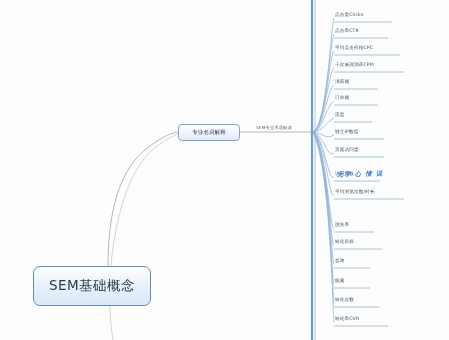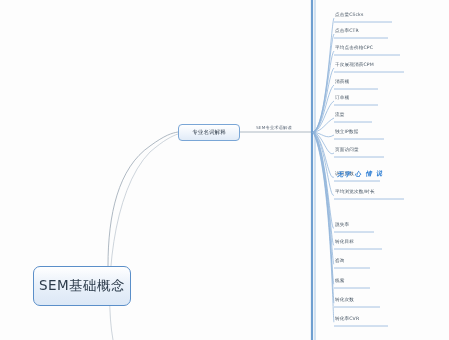--- a/index.html
+++ b/index.html
@@ -18,21 +18,21 @@
   svg.wires{
     position:absolute;left:0;top:0;
     width:449px;height:340px;
     pointer-events:none;
   }
 
   
   .root-node{
     position:absolute;
     left:33px;top:266px;
-    width:98px;height:40px;
+    width:118px;height:40px;
     border:1.4px solid #5b8fc9;
     border-radius:7px;
     background:linear-gradient(180deg,#ffffff 0%,#eaf1fa 45%,#dce8f6 100%);
     display:flex;align-items:center;justify-content:center;
     box-sizing:border-box;
     color:#2b3a4a;
     font-size:13.5px;
     letter-spacing:.5px;
     white-space:nowrap;
   }

